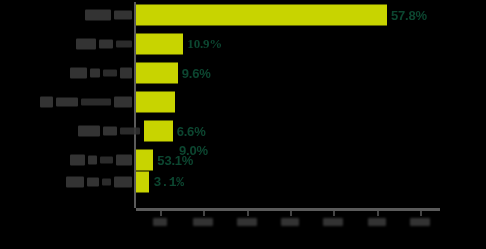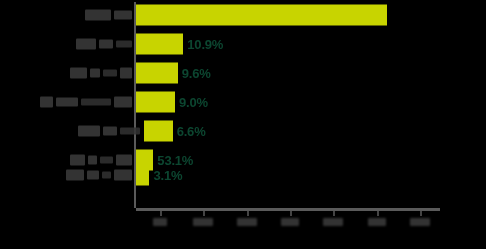--- a/index.html
+++ b/index.html
@@ -65,22 +65,23 @@
   <div class="vaxis"></div>
   <div class="axisline"></div>
 
   <div id="rows-host">
       <div class="row" style="top: 3px;">
         <div class="ylabel">
           <span class="blk" style="width: 26px;"></span>
           <span class="blk t" style="width: 18px;"></span>
         </div>
         <div class="bar" style="width: 251.017px; background: rgb(200, 212, 0);"></div>
+        <div class="val" style="left: 391.017px; color: rgb(12, 70, 48);">57.8%</div>
       </div>
-      <div class="row" style="top: 32px;">
+      <div class="row" style="top: 32px; font-family: Liberation Serif, serif;">
         <div class="ylabel">
           <span class="blk" style="width: 20px;"></span>
           <span class="blk t" style="width: 14px;"></span>
           <span class="blk s" style="width: 16px;"></span>
         </div>
         <div class="bar" style="width: 47.3371px; background: rgb(200, 212, 0);"></div>
         <div class="val" style="left: 187.337px; color: rgb(12, 70, 48);">10.9%</div>
       </div>
       <div class="row" style="top: 61px; text-align: right;">
         <div class="ylabel">
@@ -93,42 +94,42 @@
         <div class="val" style="left: 181.691px; color: rgb(12, 70, 48);">9.6%</div>
       </div>
       <div class="row" style="top: 90px;">
         <div class="ylabel">
           <span class="blk" style="width: 13px;"></span>
           <span class="blk t" style="width: 22px;"></span>
           <span class="blk s" style="width: 30px;"></span>
           <span class="blk" style="width: 18px;"></span>
         </div>
         <div class="bar" style="width: 39.0857px; background: rgb(200, 212, 0);"></div>
-        <div class="val" style="left: 179.086px; color: rgb(12, 70, 48);">9.0%</div>
+        <div class="val" style="left: 179.086px; color: rgb(12, 70, 48); margin-top: 48px;">9.0%</div>
       </div>
       <div class="row" style="top: 119px; margin-left: 8px;">
         <div class="ylabel">
           <span class="blk" style="width: 22px;"></span>
           <span class="blk t" style="width: 14px;"></span>
           <span class="blk s" style="width: 20px;"></span>
         </div>
         <div class="bar" style="width: 28.6629px; background: rgb(200, 212, 0);"></div>
         <div class="val" style="left: 168.663px; color: rgb(12, 70, 48);">6.6%</div>
       </div>
       <div class="row" style="top: 148px;">
         <div class="ylabel">
           <span class="blk" style="width: 15px;"></span>
           <span class="blk t" style="width: 9px;"></span>
           <span class="blk s" style="width: 13px;"></span>
           <span class="blk" style="width: 16px;"></span>
         </div>
         <div class="bar" style="width: 17.3714px; background: rgb(200, 212, 0);"></div>
         <div class="val" style="left: 157.371px; color: rgb(12, 70, 48);">53.1%</div>
       </div>
-      <div class="row" style="top: 163px;">
+      <div class="row" style="top: 170px; font-family: Liberation Mono, monospace;">
         <div class="ylabel">
           <span class="blk" style="width: 18px;"></span>
           <span class="blk t" style="width: 12px;"></span>
           <span class="blk s" style="width: 9px;"></span>
           <span class="blk" style="width: 18px;"></span>
         </div>
         <div class="bar" style="width: 13.4629px; background: rgb(200, 212, 0);"></div>
         <div class="val" style="left: 153.463px; color: rgb(12, 70, 48);">3.1%</div>
       </div>
     </div>

